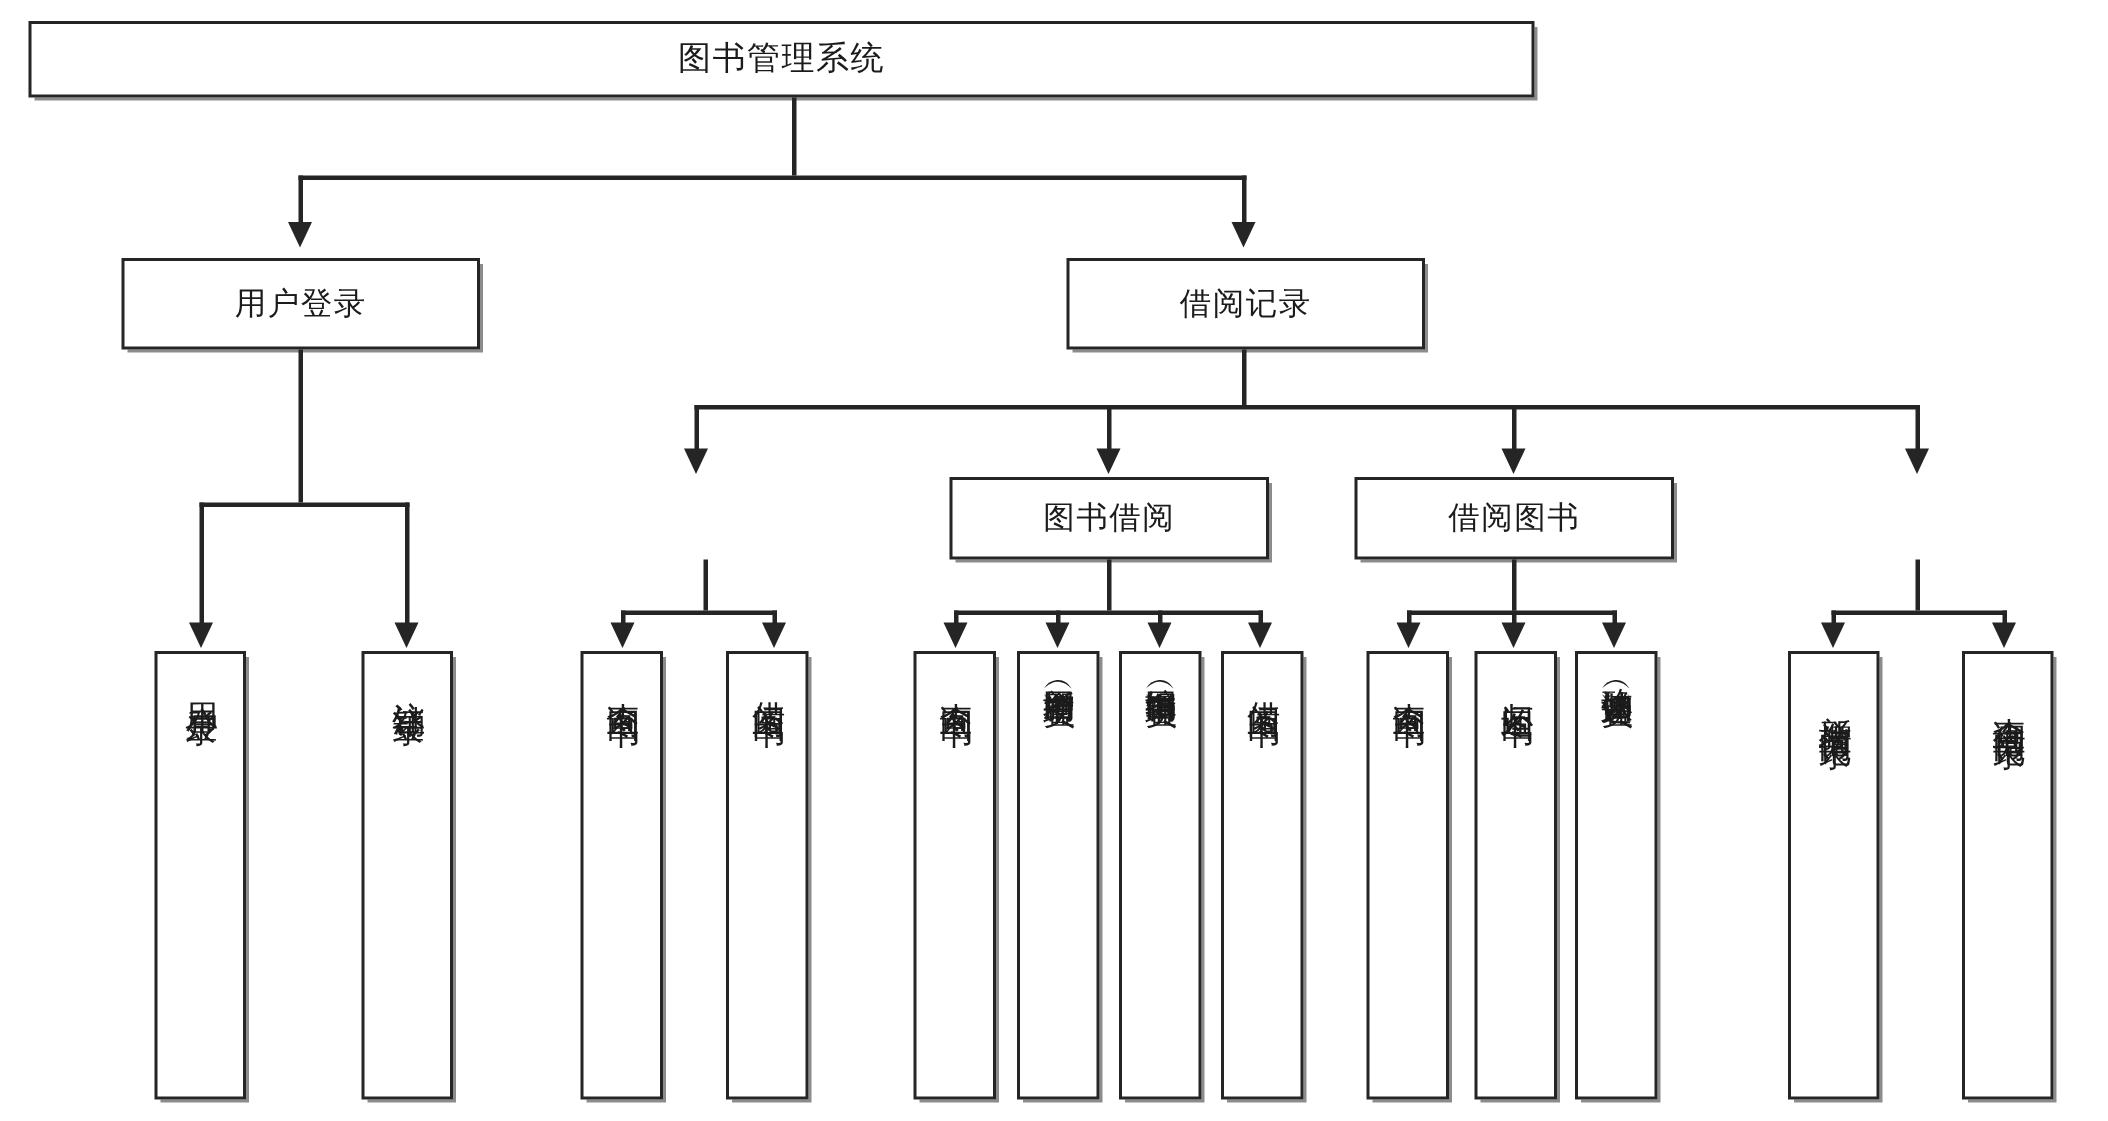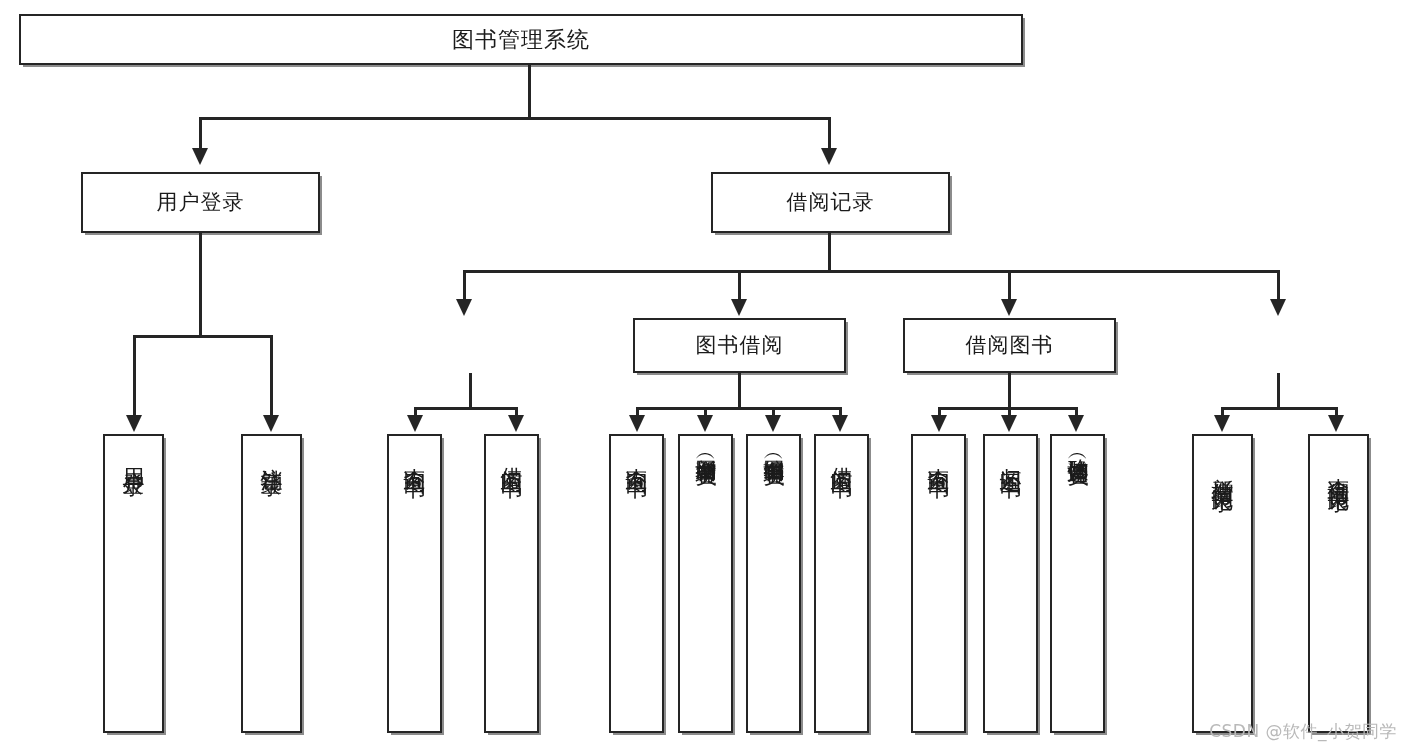--- a/index.html
+++ b/index.html
@@ -201,15 +201,14 @@
     <span class="label" style="font-size:21px;letter-spacing:1px;">确认归还（管理员）</span>
   </div>
 
   <div class="node leaf" style="left:1192px;top:434px;width:61px;height:299px;padding-top:24px;">
     <span class="label">新增借阅记录</span>
   </div>
   <div class="node leaf" style="left:1308px;top:434px;width:61px;height:299px;padding-top:24px;">
     <span class="label">查询借阅记录</span>
   </div>
 
-  <div class="watermark">CSDN @软件_小贺同学</div>
 
 </div>
 
 </body></html>

